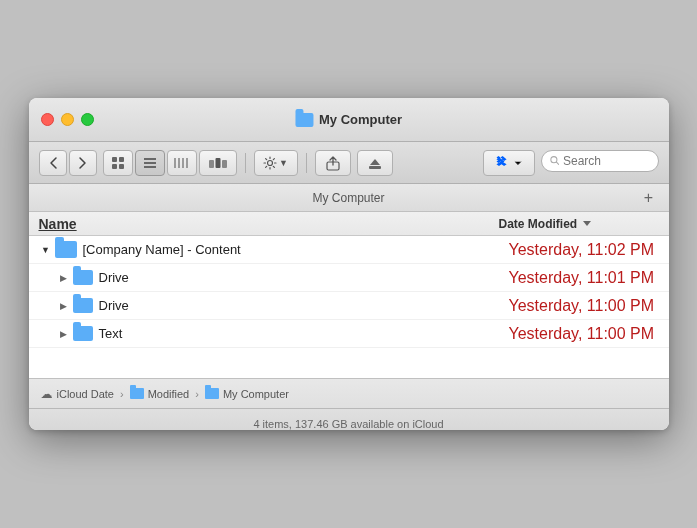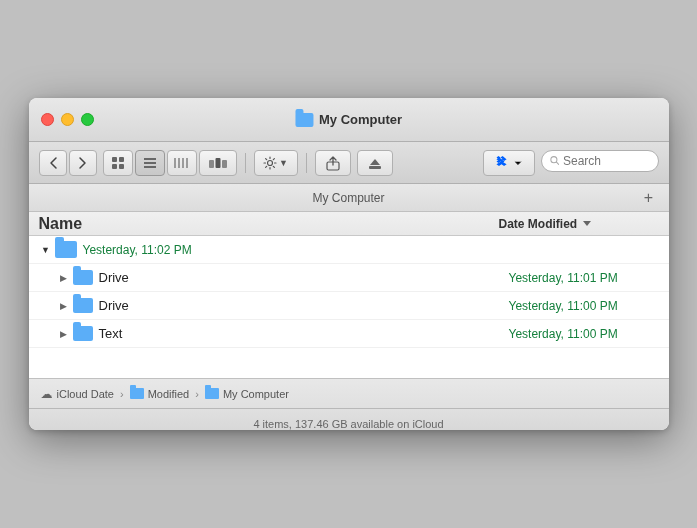--- a/index.html
+++ b/index.html
@@ -208,23 +208,24 @@
       border-bottom: 1px solid #c8c8c8;
       height: 24px;
       display: flex;
       align-items: center;
       padding: 0 10px;
       flex-shrink: 0;
     }
 
     .col-name {
       flex: 1;
-      font-size: 16px;
+      font-size: 14px;
       font-weight: 600;
       color: #333;
+      text-decoration: underline;
     }
 
     .col-date {
       width: 160px;
       font-size: 12px;
       font-weight: 600;
       color: #333;
       display: flex;
       align-items: center;
       gap: 4px;
@@ -295,22 +296,22 @@
     }
 
     .file-name {
       font-size: 13px;
       color: #222;
       flex: 1;
     }
 
     .file-date {
       width: 160px;
-      font-size: 12px;
-      color: #15803d;
+      font-size: 16px;
+      color: #b91c1c;
     }
 
     
     .bottom-path {
       background: linear-gradient(180deg, #e8e8e8 0%, #e0e0e0 100%);
       border-top: 1px solid #c0c0c0;
       height: 30px;
       display: flex;
       align-items: center;
       padding: 0 12px;
@@ -508,20 +509,21 @@
       <span>Date Modified</span>
       <span class="chevron-down"></span>
     </span>
   </div>
 
   <div class="file-list">
 
     <div class="file-row">
       <div class="expand-arrow expanded">▼</div>
       <div class="folder-icon"></div>
+      <span class="file-name">[Company Name] - Content</span>
       <span class="file-date">Yesterday, 11:02 PM</span>
     </div>
 
     <div class="file-row file-row-indent1">
       <div class="expand-arrow">▶</div>
       <div class="folder-icon folder-icon-sm"></div>
       <span class="file-name">Drive</span>
       <span class="file-date">Yesterday, 11:01 PM</span>
     </div>
 

